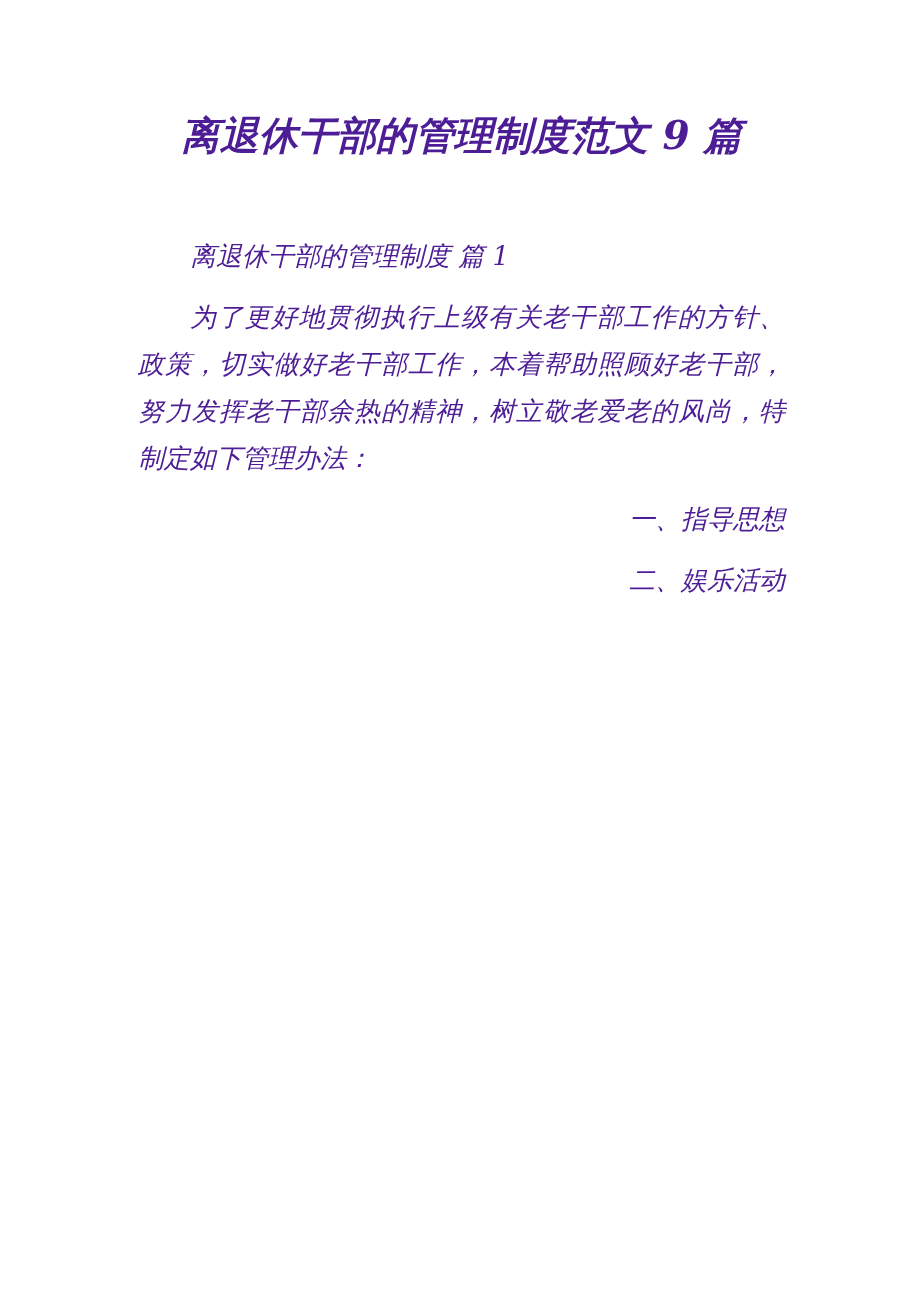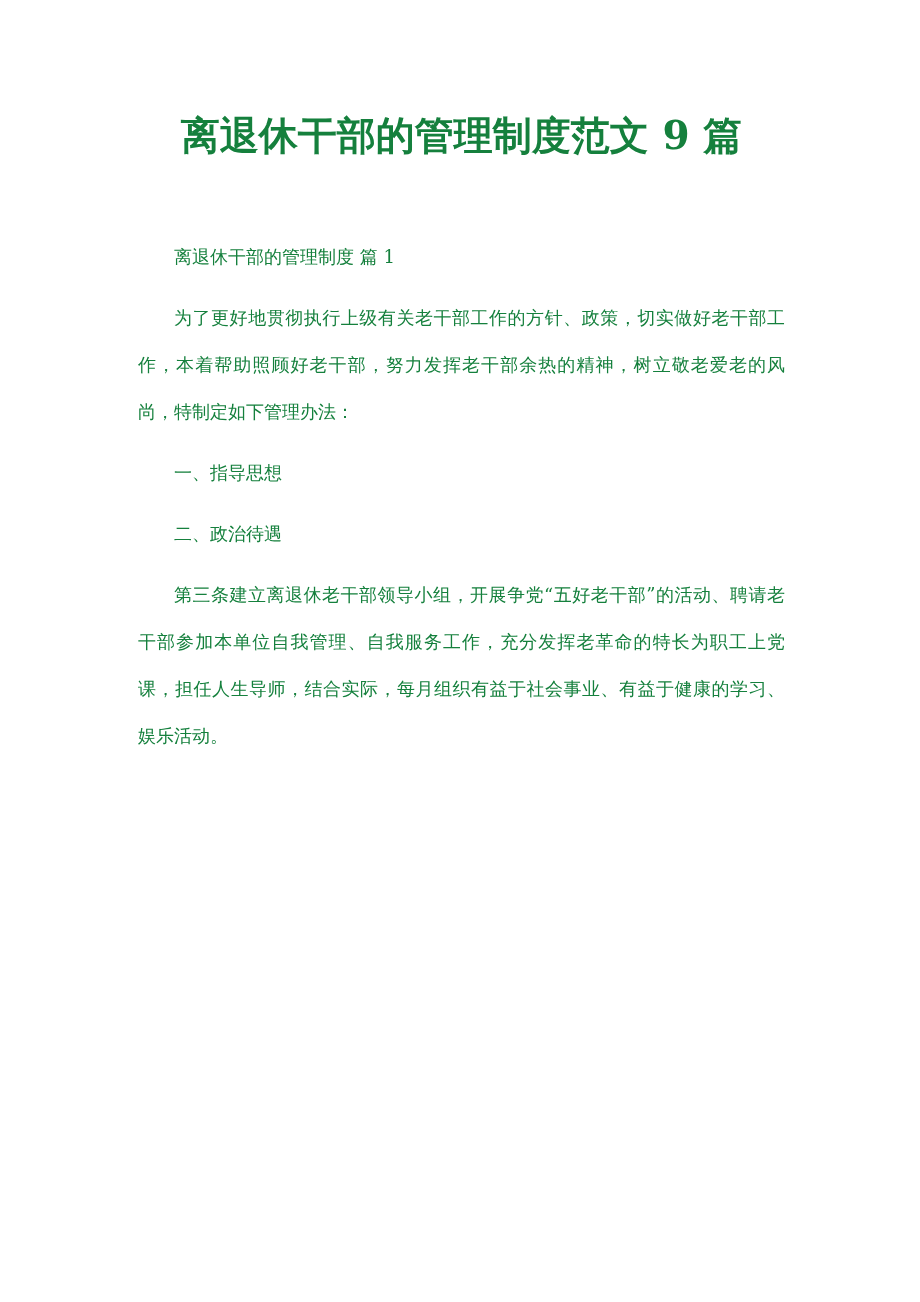--- a/index.html
+++ b/index.html
@@ -8,51 +8,51 @@
     background: #ffffff;
   }
   .page {
     position: relative;
     width: 920px;
     height: 1302px;
     background: #ffffff;
     box-sizing: border-box;
     padding: 109px 135px 12px 138px;
     font-family: "DejaVu Serif", serif;
-    color: #15803d;
+    color: #4c1d95;
     overflow: hidden;
+    font-style: italic;
   }
   .doc-title {
     font-size: 39px;
     line-height: 52px;
     font-weight: 700;
     text-align: center;
     margin: 0 0 72px 0;
     white-space: nowrap;
   }
   .para {
-    font-size: 18px;
+    font-size: 26px;
     line-height: 47px;
     font-weight: 400;
     text-align: justify;
     text-indent: 2em;
     margin: 0 0 14px 0;
   }
   .para.subheading {
     text-align: left;
   }
   .para.heading {
-    text-align: left;
+    text-align: right;
   }
 </style>
 </head>
 <body>
 
 <div class="page">
   <h1 class="doc-title">离退休干部的管理制度范文 9 篇</h1>
   <div id="paragraphs">
       <p class="para subheading">离退休干部的管理制度 篇 1</p>
       <p class="para body">为了更好地贯彻执行上级有关老干部工作的方针、政策，切实做好老干部工作，本着帮助照顾好老干部，努力发挥老干部余热的精神，树立敬老爱老的风尚，特制定如下管理办法：</p>
       <p class="para heading">一、指导思想</p>
-      <p class="para heading">二、政治待遇</p>
-      <p class="para body">第三条建立离退休老干部领导小组，开展争党“五好老干部”的活动、聘请老干部参加本单位自我管理、自我服务工作，充分发挥老革命的特长为职工上党课，担任人生导师，结合实际，每月组织有益于社会事业、有益于健康的学习、娱乐活动。</p>
+      <p class="para heading">二、娱乐活动</p>
     </div>
 </div>
 
 </body></html>

